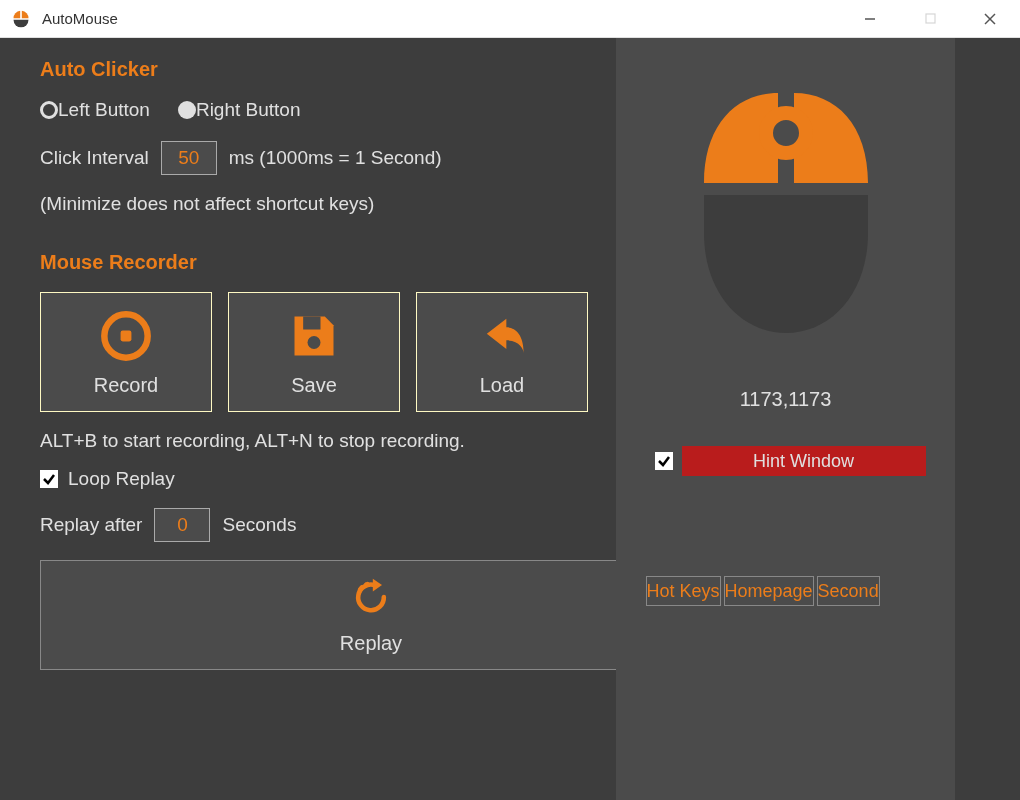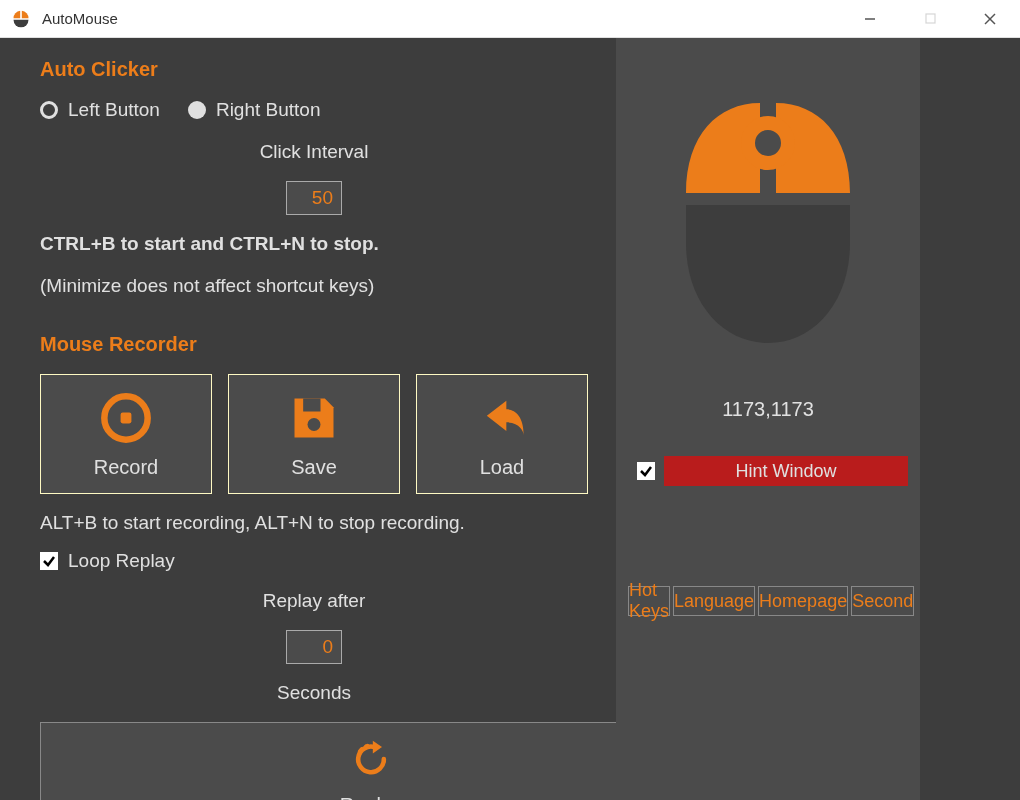--- a/index.html
+++ b/index.html
@@ -33,52 +33,52 @@
     display: flex;
     height: calc(100% - 38px);
     background: #3d3d3d;
   }
   .left {
     width: 616px;
     padding: 20px 28px 20px 40px;
     color: #e0e0e0;
   }
   .right {
-    width: 304px;
+    width: 339px;
     background: #4b4b4b;
     display: flex;
     flex-direction: column;
     align-items: center;
-    padding-top: 25px;
+    padding-top: 15px;
   }
   .section-title {
     color: #ec7d1a;
     font-weight: bold;
     font-size: 20px;
     margin-bottom: 18px;
   }
   .radio-row { display: flex; align-items: center; gap: 28px; margin-bottom: 20px; }
-  .radio-item { display: flex; align-items: center; gap: 10px; font-size: 19px; color: #e0e0e0; }
+  .radio-item { display: flex; align-items: center; gap: 0; font-size: 19px; color: #e0e0e0; }
   .radio-outer {
     width: 18px; height: 18px; border-radius: 50%;
     border: 3px solid #e0e0e0; display: flex; align-items: center; justify-content: center;
   }
   .radio-filled {
     width: 18px; height: 18px; border-radius: 50%;
     background: #e0e0e0;
   }
-  .row { display: flex; align-items: center; gap: 18px; margin-bottom: 18px; font-size: 19px; flex-direction: column; }
+  .row { display: flex; align-items: center; gap: 12px; margin-bottom: 18px; font-size: 19px; }
   .num-input {
     width: 56px; height: 32px;
     background: #4b4b4b;
     border: 1px solid #aaa;
     color: #ec7d1a;
     font-size: 19px;
     padding: 16px 8px;
-    text-align: right;
+    text-align: center;
   }
   .bold-hint { font-weight: bold; font-size: 19px; margin-bottom: 20px; }
   .sub-hint { font-size: 19px; margin-bottom: 36px; color: #e0e0e0; }
   .btn-row { display: flex; gap: 16px; margin-bottom: 18px; }
   .big-btn {
     width: 196px; height: 120px;
     background: #4b4b4b;
     border: 1px solid #fef9c3;
     display: flex; flex-direction: column; align-items: center; justify-content: center;
     gap: 10px; color: #e0e0e0; font-size: 20px; cursor: pointer;
@@ -156,23 +156,23 @@
       </div>
       <div class="radio-item">
         <span class="radio-filled"></span>
         <span>Right Button</span>
       </div>
     </div>
 
     <div class="row">
       <span>Click Interval</span>
       <input class="num-input" value="50" style="">
-    </div>
-
-    <div class="bold-hint">CTRL+B to start and CTRL+N to stop.</div>
+      <span>ms (1000ms = 1 Second)</span>
+    </div>
+
     <div class="sub-hint">(Minimize does not affect shortcut keys)</div>
 
     <div class="section-title">Mouse Recorder</div>
 
     <div class="btn-row">
       <div class="big-btn">
         <span class="icon">
           <svg viewBox="0 0 48 48" width="52" height="52">
             <circle cx="24" cy="24" r="20" fill="none" stroke="#ec7d1a" stroke-width="6"></circle>
             <rect x="19" y="19" width="10" height="10" rx="2" fill="#ec7d1a"></rect>
@@ -246,18 +246,17 @@
           <svg viewBox="0 0 14 14">
               <path d="M2 7 L6 11 L12 3" fill="none" stroke="#000" stroke-width="2.5"></path>
             </svg>
         </span>
       </div>
       <div class="hint-label-box">Hint Window</div>
     </div>
 
     <div class="side-links">
       <div class="side-link">Hot Keys</div>
-      <div class="side-link">Language</div>
       <div class="side-link">Homepage</div>
       <div class="side-link">Second</div>
     </div>
   </div>
 </div>
 
 </body></html>

